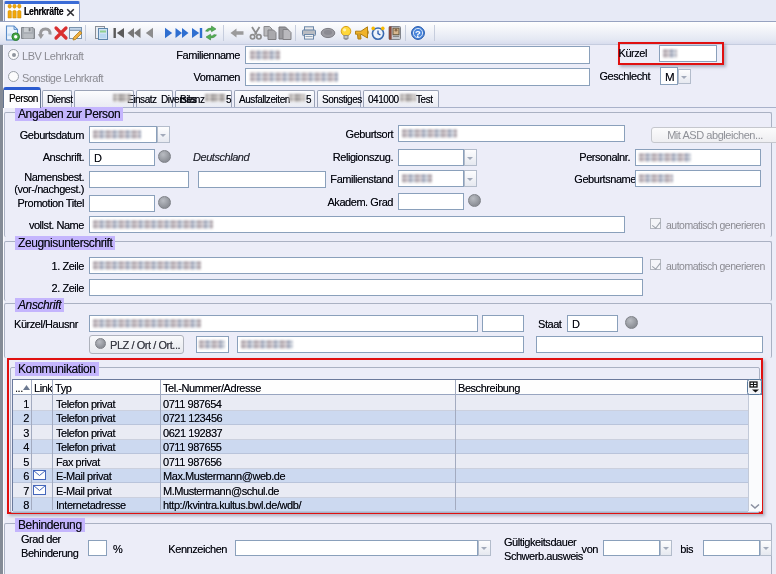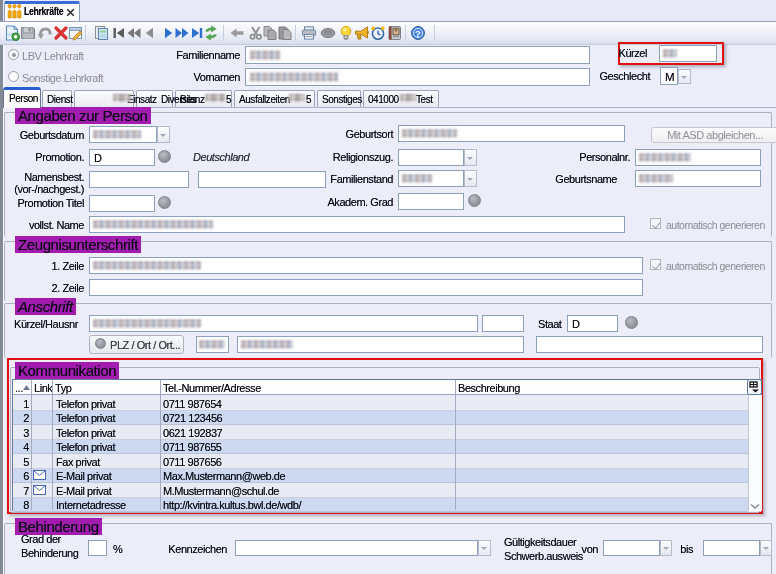--- a/index.html
+++ b/index.html
@@ -6,21 +6,21 @@
  font-family:"Liberation Sans",sans-serif;font-size:11px;background:#ecedf8;}
 *{box-sizing:border-box;}
 .abs{position:absolute;}
 .lbl{position:absolute;font-size:11px;letter-spacing:-0.45px;color:#05070e;white-space:nowrap;text-shadow:0 0 0.5px rgba(10,12,28,0.6);}
 .rlbl{text-align:right;}
 .glbl{color:#8b8b92;text-shadow:none;}
 .fld{position:absolute;background:#fff;border:1px solid #8aa0bb;}
 .bz{position:absolute;filter:blur(0.9px);border-radius:1px;z-index:2;}
 .bz:before{content:"";position:absolute;left:0;top:0;right:0;bottom:0;background:repeating-linear-gradient(0deg,rgba(255,255,255,.38) 0 2px,rgba(110,112,138,.14) 2px 4px);}
 .grp{position:absolute;border:1px solid #aab1c3;border-radius:2px;}
-.gt{position:absolute;font-size:15px;letter-spacing:-0.4px;color:#0a0c14;background:#a21caf;padding:0 3px;white-space:nowrap;text-shadow:0 0 0.5px rgba(10,12,28,0.6);}
+.gt{position:absolute;font-size:12px;letter-spacing:-0.4px;color:#0a0c14;background:#c4b5fd;padding:0 3px;white-space:nowrap;text-shadow:0 0 0.5px rgba(10,12,28,0.6);}
 .combo-a{position:absolute;background:linear-gradient(#fdfdfe,#e6e9f0);border:1px solid #b3bccb;}
 .combo-a:after{content:"";position:absolute;left:50%;top:50%;margin:-1px 0 0 -3.5px;
  border:3.5px solid transparent;border-top-color:#a2aaba;}
 .dot{position:absolute;width:13px;height:13px;border-radius:50%;
  background:radial-gradient(circle at 38% 32%,#b9bcc2,#8d9097 70%);border:1px solid #7e8187;}
 .chk{position:absolute;width:11px;height:11px;background:#f4f5f8;border:1px solid #b2b6be;}
 .chk:after{content:"";position:absolute;left:3px;top:0.5px;width:3.5px;height:6.5px;
  border:solid #9aa0a8;border-width:0 1.6px 1.6px 0;transform:rotate(38deg);}
 .tb-sep{position:absolute;top:25px;width:1px;height:16px;background:#c6cddd;}
 .ptab{position:absolute;top:90px;height:17px;background:linear-gradient(#fcfcfe,#e9ebf3);border:1px solid #9ba3b7;border-bottom:none;border-radius:2px 2px 0 0;z-index:1;}
@@ -255,41 +255,41 @@
 
 <div class="lbl rlbl" style="right:692px;top:129px;">Geburtsdatum</div>
 <div class="fld" style="left:89px;top:126px;width:68px;height:17px;"></div>
 <div class="bz" style="left:93px;top:130px;width:48px;height:9px;background:repeating-linear-gradient(90deg,#b2a6ab 0 4px,#d2c8cc 4px 7px,#9aa2b6 7px 10px,#ccd2dc 10px 13px);"></div>
 <div class="combo-a" style="left:157px;top:126px;width:13px;height:17px;"></div>
 <div class="lbl rlbl" style="right:383px;top:128px;">Geburtsort</div>
 <div class="fld" style="left:398px;top:125px;width:227px;height:17px;"></div>
 <div class="bz" style="left:402px;top:129px;width:55px;height:9px;background:repeating-linear-gradient(90deg,#b2a6ab 0 4px,#d2c8cc 4px 7px,#9aa2b6 7px 10px,#ccd2dc 10px 13px);"></div>
 <div class="abs" style="left:651px;top:127px;width:128px;height:16px;background:linear-gradient(#fbfbfc,#eeeef1);border:1px solid #c5c7cd;border-radius:3px;color:#8e9097;font-size:11px;letter-spacing:-0.45px;text-align:center;line-height:14px;">Mit ASD abgleichen...</div>
 
-<div class="lbl rlbl" style="right:692px;top:151px;">Promotion.</div>
+<div class="lbl rlbl" style="right:692px;top:151px;">Anschrift.</div>
 <div class="fld" style="left:89px;top:149px;width:66px;height:17px;"></div>
 <div class="lbl" style="left:94px;top:152px;">D</div>
 <div class="dot" style="left:158px;top:150px;"></div>
 <div class="lbl" style="left:177px;top:151px;font-style:italic;color:#2e3038;margin-left:16px;">Deutschland</div>
 <div class="lbl rlbl" style="right:383px;top:151px;">Religionszug.</div>
 <div class="fld" style="left:398px;top:149px;width:66px;height:17px;"></div>
 <div class="combo-a" style="left:464px;top:149px;width:13px;height:17px;"></div>
 <div class="lbl rlbl" style="right:146px;top:151px;">Personalnr.</div>
 <div class="fld" style="left:635px;top:149px;width:126px;height:17px;"></div>
 <div class="bz" style="left:639px;top:153px;width:52px;height:9px;background:repeating-linear-gradient(90deg,#b2a6ab 0 4px,#d2c8cc 4px 7px,#9aa2b6 7px 10px,#ccd2dc 10px 13px);"></div>
 
 <div class="lbl rlbl" style="right:692px;top:171px;">Namensbest.</div>
 <div class="lbl rlbl" style="right:692px;top:183px;">(vor-/nachgest.)</div>
 <div class="fld" style="left:89px;top:171px;width:100px;height:17px;"></div>
 <div class="fld" style="left:198px;top:171px;width:128px;height:17px;"></div>
 <div class="lbl rlbl" style="right:383px;top:173px;">Familienstand</div>
 <div class="fld" style="left:398px;top:170px;width:66px;height:17px;"></div>
 <div class="bz" style="left:402px;top:174px;width:30px;height:9px;background:repeating-linear-gradient(90deg,#b2a6ab 0 4px,#d2c8cc 4px 7px,#9aa2b6 7px 10px,#ccd2dc 10px 13px);"></div>
 <div class="combo-a" style="left:464px;top:170px;width:13px;height:17px;"></div>
-<div class="lbl rlbl" style="right:159px;top:173px;">Geburtsname</div>
+<div class="lbl rlbl" style="right:140px;top:173px;">Geburtsname</div>
 <div class="fld" style="left:635px;top:170px;width:126px;height:17px;"></div>
 <div class="bz" style="left:639px;top:174px;width:34px;height:9px;background:repeating-linear-gradient(90deg,#b2a6ab 0 4px,#d2c8cc 4px 7px,#9aa2b6 7px 10px,#ccd2dc 10px 13px);"></div>
 
 <div class="lbl rlbl" style="right:692px;top:197px;">Promotion Titel</div>
 <div class="fld" style="left:89px;top:195px;width:66px;height:17px;"></div>
 <div class="dot" style="left:158px;top:196px;"></div>
 <div class="lbl rlbl" style="right:383px;top:196px;">Akadem. Grad</div>
 <div class="fld" style="left:398px;top:193px;width:66px;height:17px;"></div>
 <div class="dot" style="left:468px;top:194px;"></div>
 

